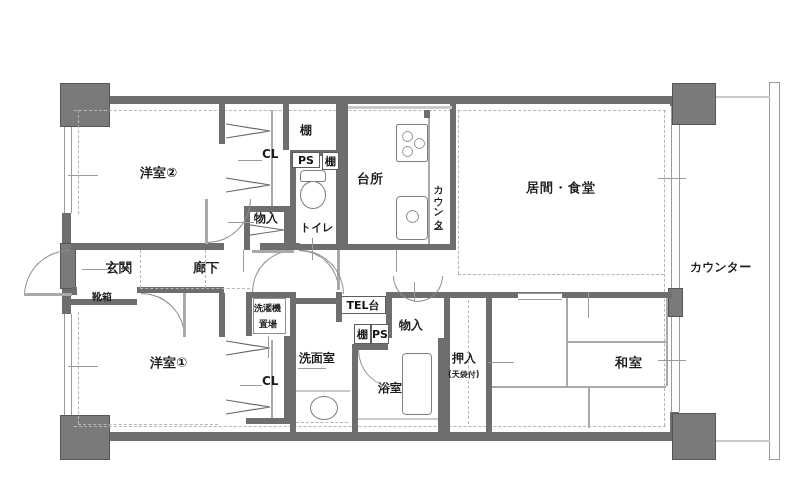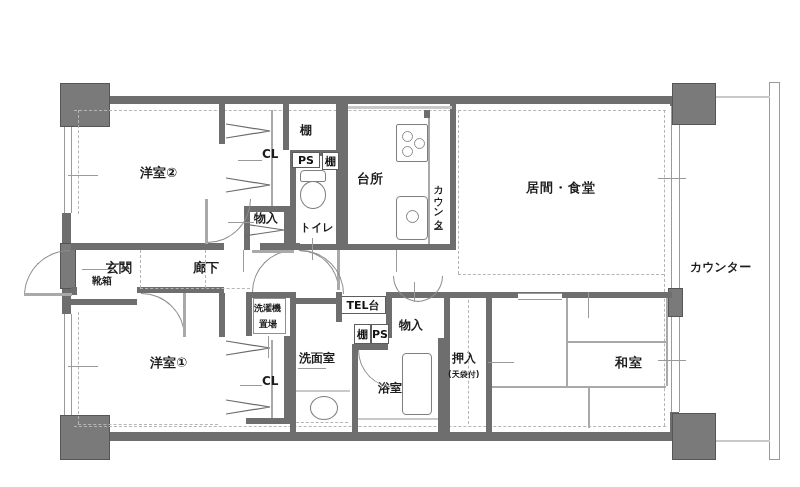--- a/index.html
+++ b/index.html
@@ -287,21 +287,21 @@
         <polyline points="0,2 44,9 0,16" fill="none" stroke="#6a6a6a" stroke-width="1.2"></polyline>
       </svg>
   </div>
 
   <div class="arc arc-tr" style="left:141px; top:293px; width:44px; height:44px;"></div>
   <div class="thin" style="left:183px; top:293px; width:3px; height:44px;"></div>
   <div class="dash-h" style="left:78px; top:424px; width:140px;"></div>
 
   <div class="lbl s13" style="left:95px; top:261px;margin-left:11px;">玄関</div>
   <div class="w" style="left:71px; top:299px; width:66px; height:6px;"></div>
-  <div class="lbl s10" style="left:92px; top:276px;">靴箱</div>
+  <div class="lbl s10" style="left:92px; top:292px;">靴箱</div>
 
   <div class="arc arc-tl" style="left:24px; top:250px; width:46px; height:46px;"></div>
   <div class="thin" style="left:24px; top:293px; width:48px; height:3px;"></div>
   <div class="tick" style="left:82px; top:269px; width:32px; height:1px;"></div>
 
   <div class="lbl s13" style="left:193px; top:261px;">廊下</div>
   <div class="dash-v" style="left:205px; top:250px; height:38px;"></div>
   <div class="dash-v" style="left:140px; top:250px; height:38px;"></div>
   <div class="dash-h" style="left:140px; top:288px; width:110px;"></div>
 

